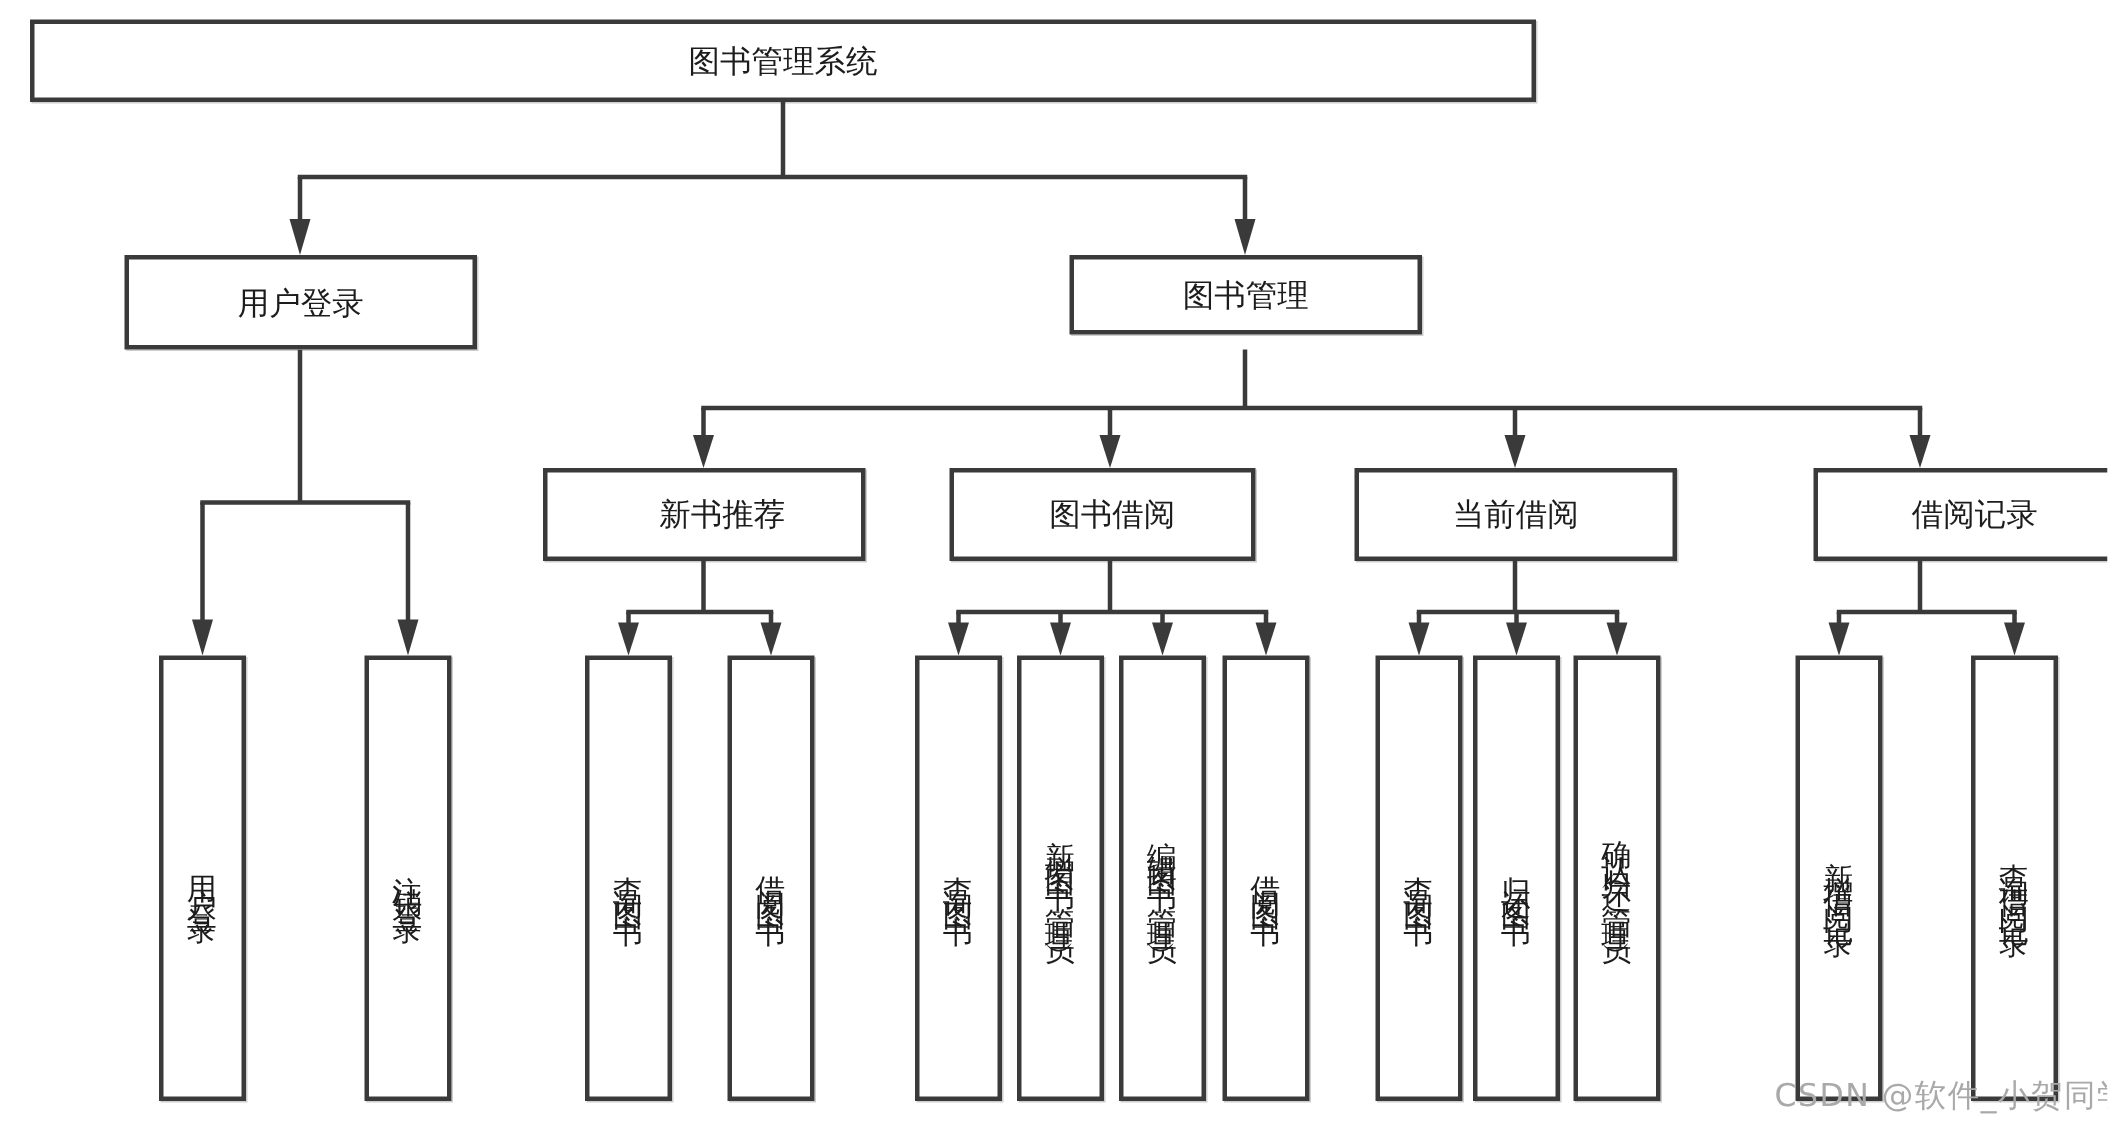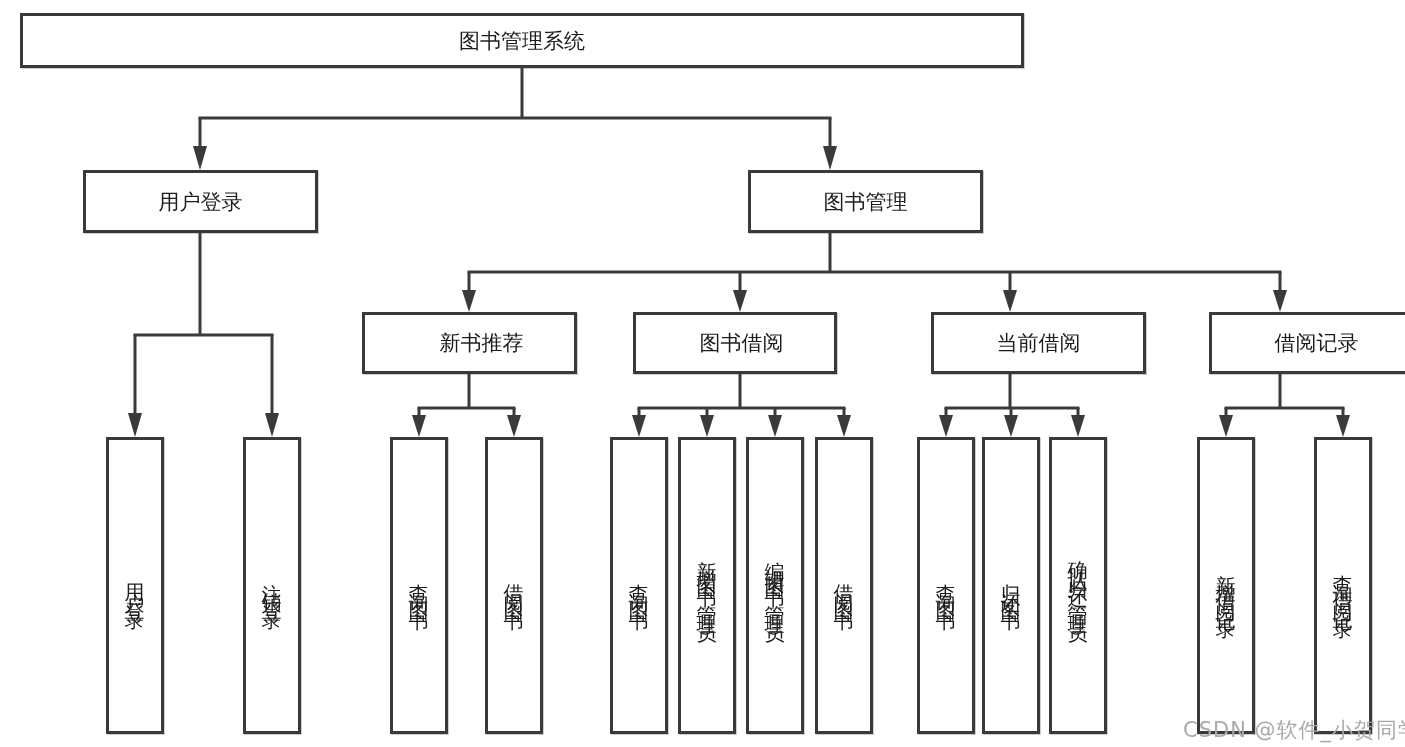--- a/index.html
+++ b/index.html
@@ -100,25 +100,25 @@
       <polygon points="1071,415 1085,415 1078,437"></polygon>
 
       <polygon points="1219,415 1233,415 1226,437"></polygon>
       <polygon points="1336,415 1350,415 1343,437"></polygon>
     </g>
   </svg>
 
   <div class="box" style="left:20px; top:13px; width:1004px; height:55px;">图书管理系统</div>
 
   <div class="box" style="left:83px; top:170px; width:235px; height:63px;">用户登录</div>
-  <div class="box" style="left:713px; top:170px; width:235px; height:63px;margin-left:35px;">图书管理</div>
+  <div class="box" style="left:713px; top:170px; width:235px; height:53px;">图书管理</div>
 
   <div class="box" style="left:362px; top:312px; width:215px; height:62px;padding-left:24px;">新书推荐</div>
   <div class="box" style="left:633px; top:312px; width:204px; height:62px;padding-left:13px;">图书借阅</div>
-  <div class="box" style="left:903px; top:312px; width:215px; height:62px;margin-left:28px;">当前借阅</div>
+  <div class="box" style="left:903px; top:312px; width:215px; height:62px;">当前借阅</div>
   <div class="box" style="left:1173px; top:312px; width:215px; height:62px;margin-left:36px;">借阅记录</div>
 
   <div class="box leaf" style="left:106px; top:437px; width:58px; height:297px;">用户登录</div>
   <div class="box leaf" style="left:243px; top:437px; width:58px; height:297px;">注销登录</div>
 
   <div class="box leaf" style="left:390px; top:437px; width:58px; height:297px;">查询图书</div>
   <div class="box leaf" style="left:485px; top:437px; width:58px; height:297px;">借阅图书</div>
 
   <div class="box leaf" style="left:610px; top:437px; width:58px; height:297px;">查询图书</div>
   <div class="box leaf" style="left:678px; top:437px; width:58px; height:297px;">新增图书（管理员）</div>

